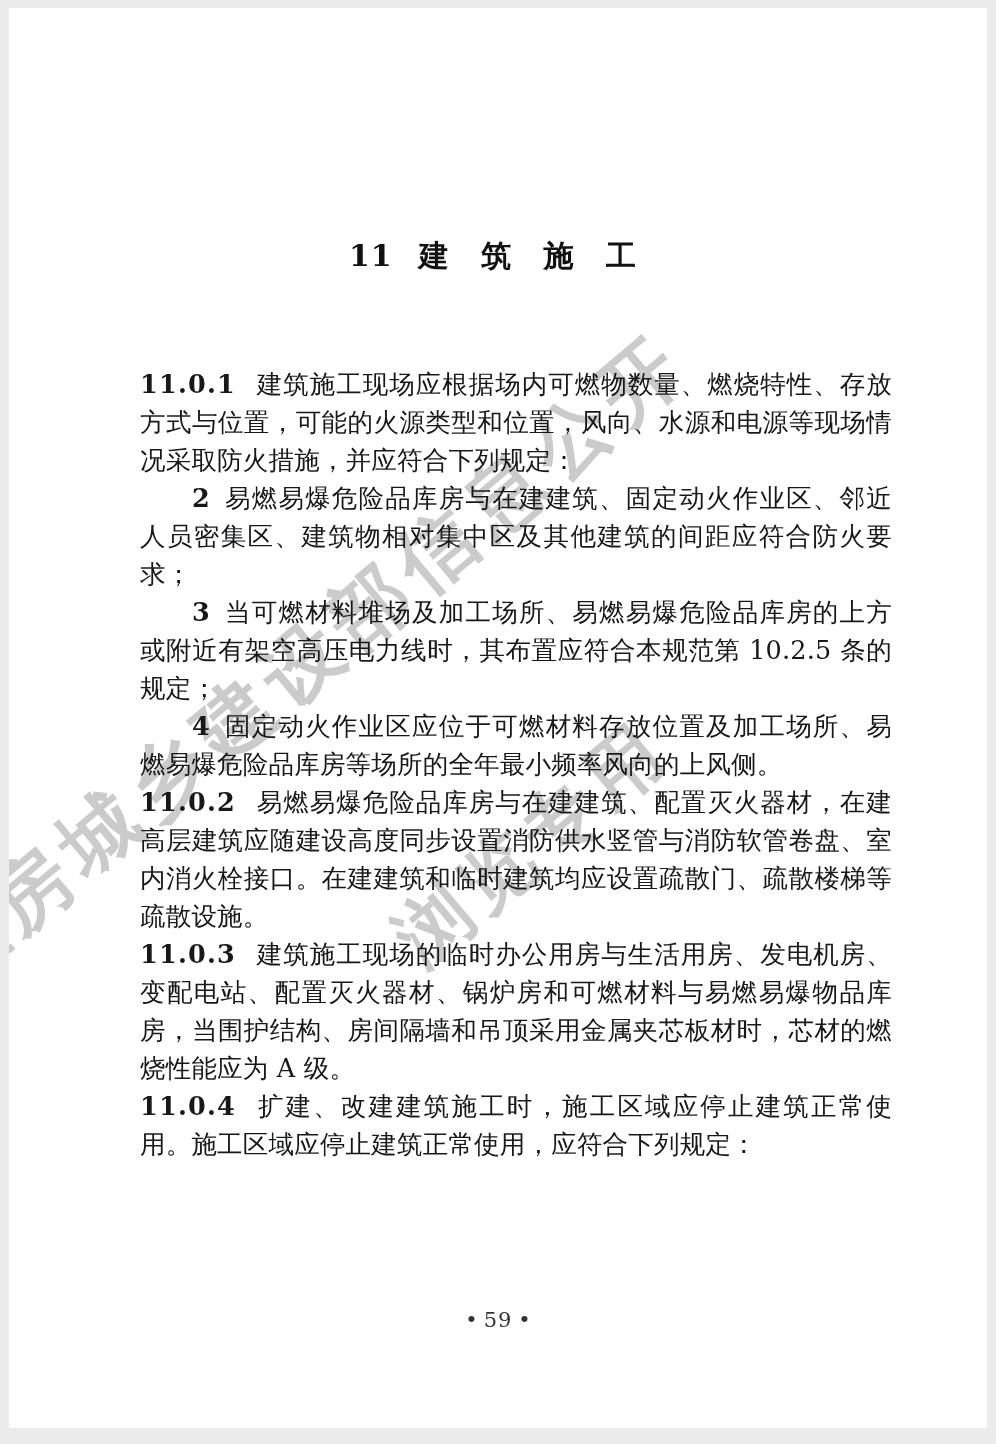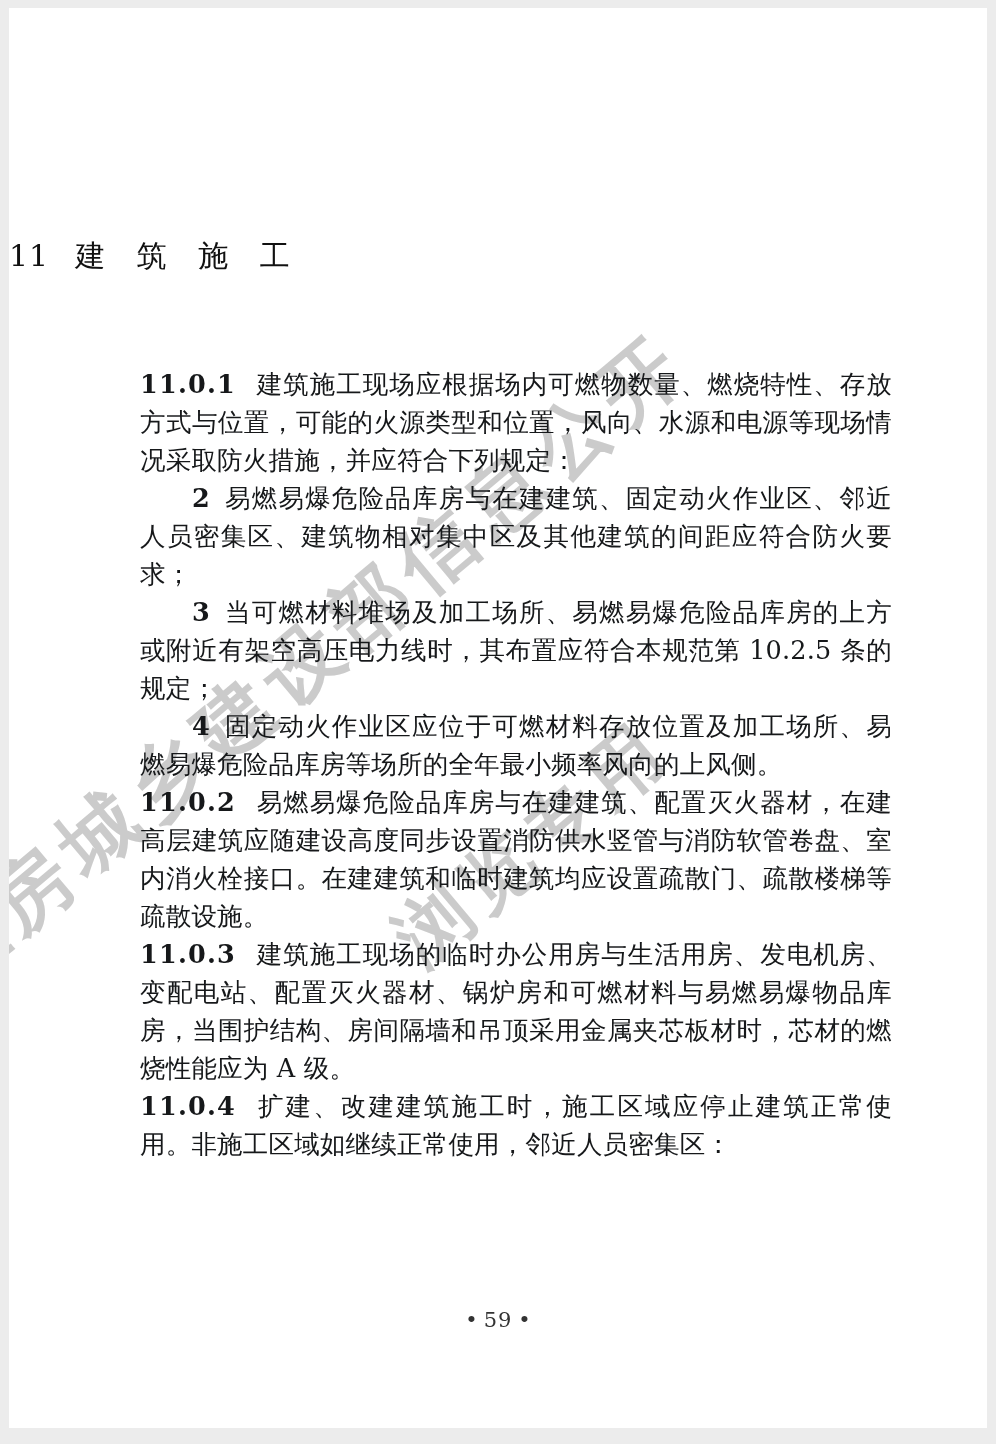--- a/index.html
+++ b/index.html
@@ -65,23 +65,23 @@
     width: 978px;
     height: 1420px;
     z-index: 10;
   }
 
   #chapter-title {
     position: absolute;
     left: 0;
     top: 228px;
     width: 978px;
-    text-align: left;
+    text-align: center;
     font-size: 30px;
-    font-weight: 400;
+    font-weight: 700;
     color: #111;
     letter-spacing: 0px;
   }
   #chapter-title .num {
     font-family: "DejaVu Serif", "Liberation Serif", serif;
     letter-spacing: 1px;
   }
   #chapter-title .name {
     letter-spacing: 11px;
     margin-left: 26px;
@@ -157,21 +157,21 @@
       <p class="para item"><span class="itemnum">2</span><span class="gap-sm"></span><span>易燃易爆危险品库房与在建建筑、固定动火作业区、邻近人员密集区、建筑物相对集中区及其他建筑的间距应符合防火要求；</span></p>
 
       <p class="para item"><span class="itemnum">3</span><span class="gap-sm"></span><span>当可燃材料堆场及加工场所、易燃易爆危险品库房的上方或附近有架空高压电力线时，其布置应符合本规范第 10.2.5 条的规定；</span></p>
 
       <p class="para item"><span class="itemnum">4</span><span class="gap-sm"></span><span>固定动火作业区应位于可燃材料存放位置及加工场所、易燃易爆危险品库房等场所的全年最小频率风向的上风侧。</span></p>
 
       <p class="para"><span class="secnum">11.0.2</span><span class="gap"></span><span>易燃易爆危险品库房与在建建筑、配置灭火器材，在建高层建筑应随建设高度同步设置消防供水竖管与消防软管卷盘、室内消火栓接口。在建建筑和临时建筑均应设置疏散门、疏散楼梯等疏散设施。</span></p>
 
       <p class="para"><span class="secnum">11.0.3</span><span class="gap"></span><span>建筑施工现场的临时办公用房与生活用房、发电机房、变配电站、配置灭火器材、锅炉房和可燃材料与易燃易爆物品库房，当围护结构、房间隔墙和吊顶采用金属夹芯板材时，芯材的燃烧性能应为 A 级。</span></p>
 
-      <p class="para"><span class="secnum">11.0.4</span><span class="gap"></span><span>扩建、改建建筑施工时，施工区域应停止建筑正常使用。非施工区域如继续正常使用，邻近人员密集区：</span></p>
+      <p class="para"><span class="secnum">11.0.4</span><span class="gap"></span><span>扩建、改建建筑施工时，施工区域应停止建筑正常使用。施工区域应停止建筑正常使用，应符合下列规定：</span></p>
 
 
     </div>
 
     <div id="page-footer">
       <span class="pf-left">•</span><span class="pf-num">59</span><span class="pf-right">•</span>
     </div>
 
   </div>
 </div>

